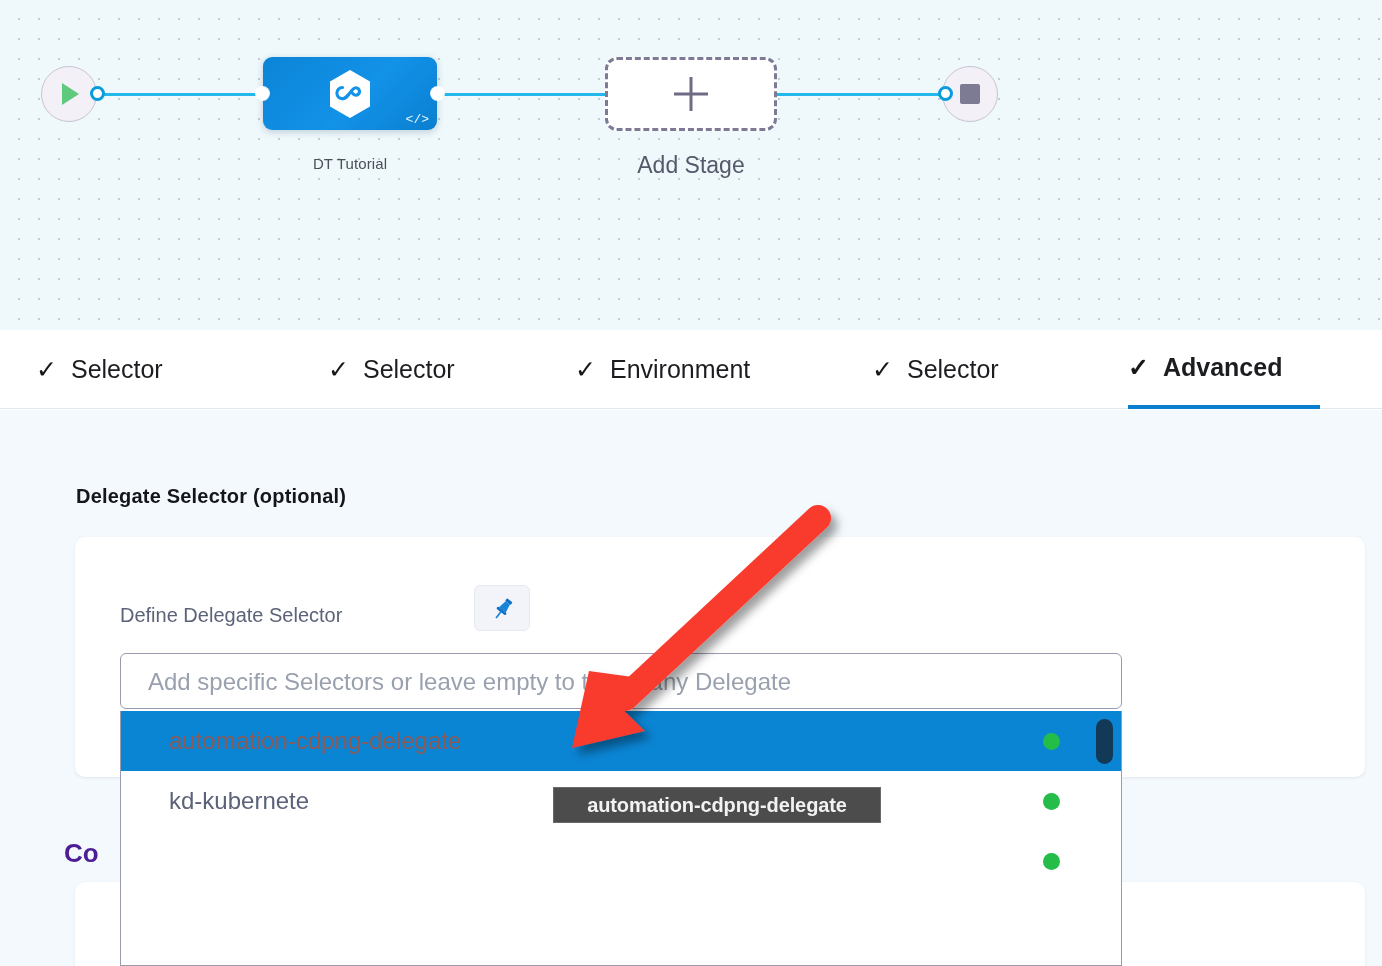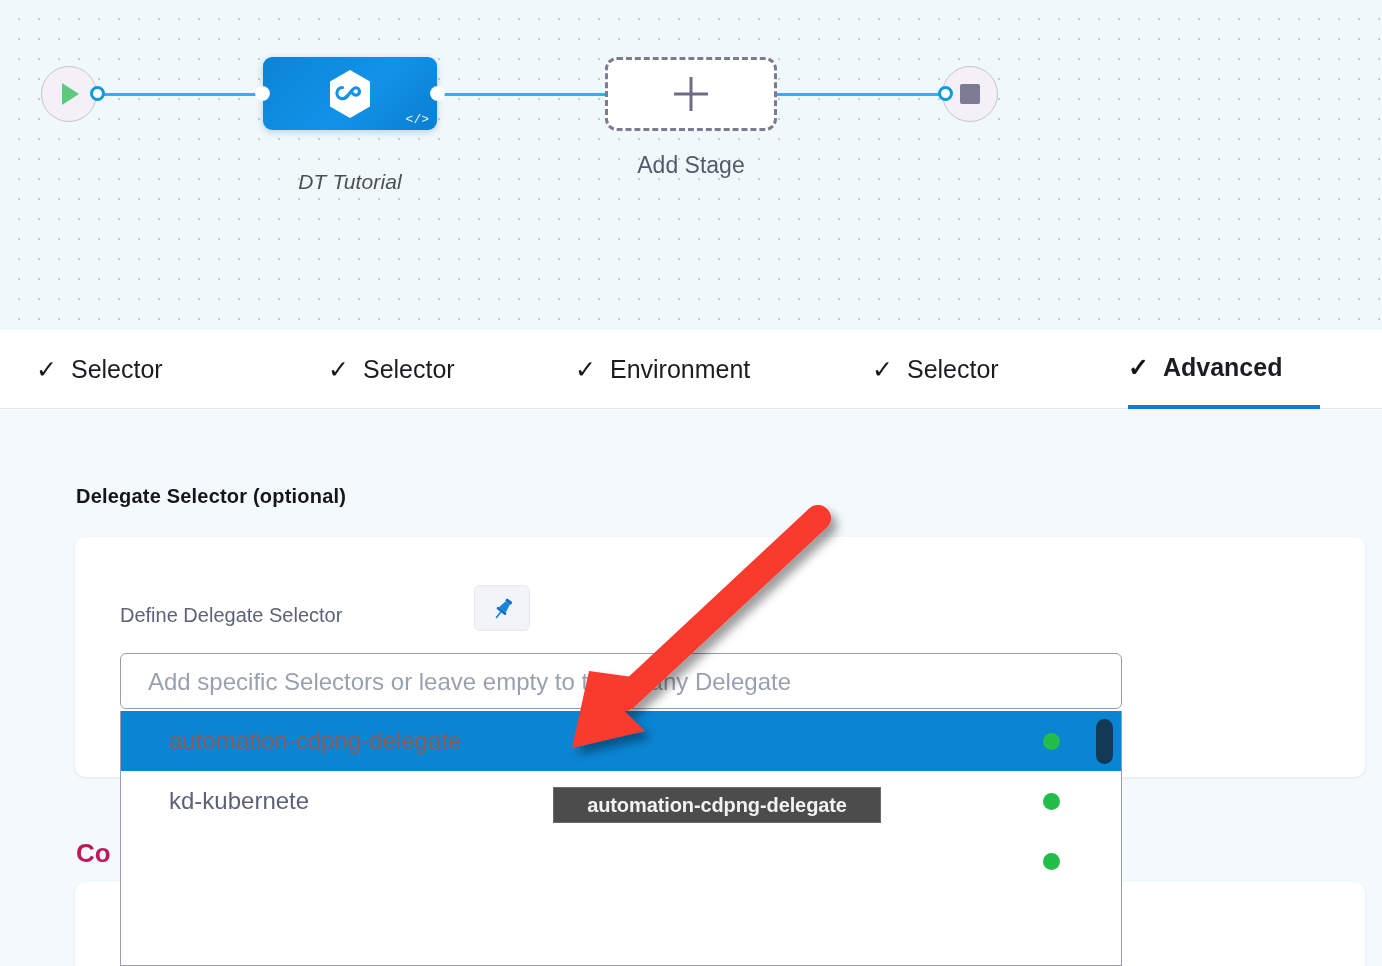--- a/index.html
+++ b/index.html
@@ -122,27 +122,26 @@
   .stage-code {
     position: absolute;
     right: 8px; bottom: 4px;
     color: rgba(255,255,255,0.9);
     font-size: 13px;
     font-family: "Liberation Mono", monospace;
     line-height: 1;
   }
   .stage-label {
     position: absolute;
-    left: 263px; top: 170px;
+    left: 263px; top: 155px;
     width: 174px;
     text-align: center;
-    font-size: 21px;
+    font-size: 15px;
     color: #4c4f57;
     letter-spacing: 0.1px;
-    font-style: italic;
   }
 
   
   .add-stage {
     position: absolute;
     left: 605px; top: 57px;
     width: 172px; height: 74px;
     border: 3px dashed #7d7a94;
     border-radius: 12px;
     background: #ffffff;
@@ -341,24 +340,24 @@
   .tooltip span {
     font-size: 20px;
     font-weight: bold;
     color: #f2f2f2;
     letter-spacing: -0.1px;
   }
 
   
   .section-title-2 {
     position: absolute;
-    left: 76px; top: 838px;
+    left: 64px; top: 838px;
     font-size: 26px;
     font-weight: bold;
-    color: #be185d;
+    color: #4c1d95;
     z-index: 5;
   }
   .card-2 {
     position: absolute;
     left: 75px; top: 882px;
     width: 1290px;
     height: 120px;
     background: #ffffff;
     border-radius: 10px;
     box-shadow: 0 1px 3px rgba(40,60,90,0.10);

